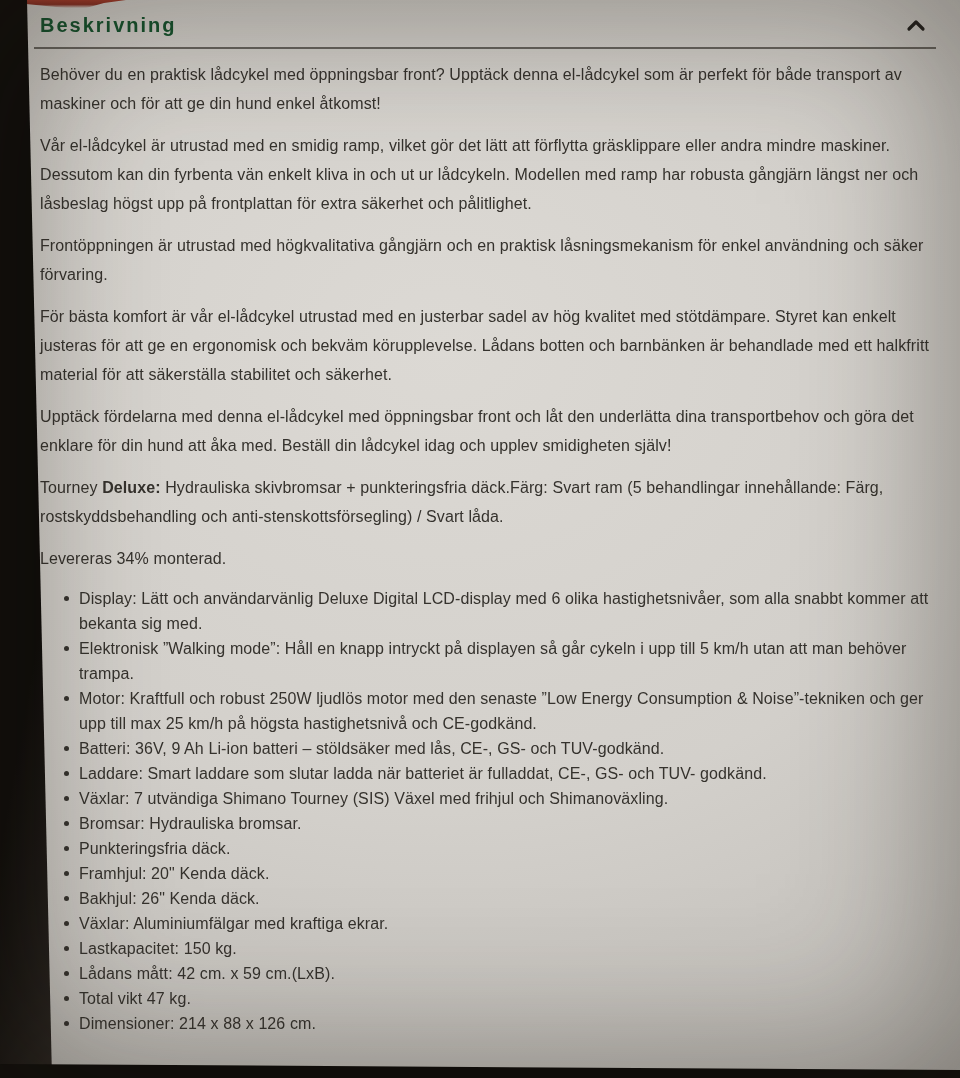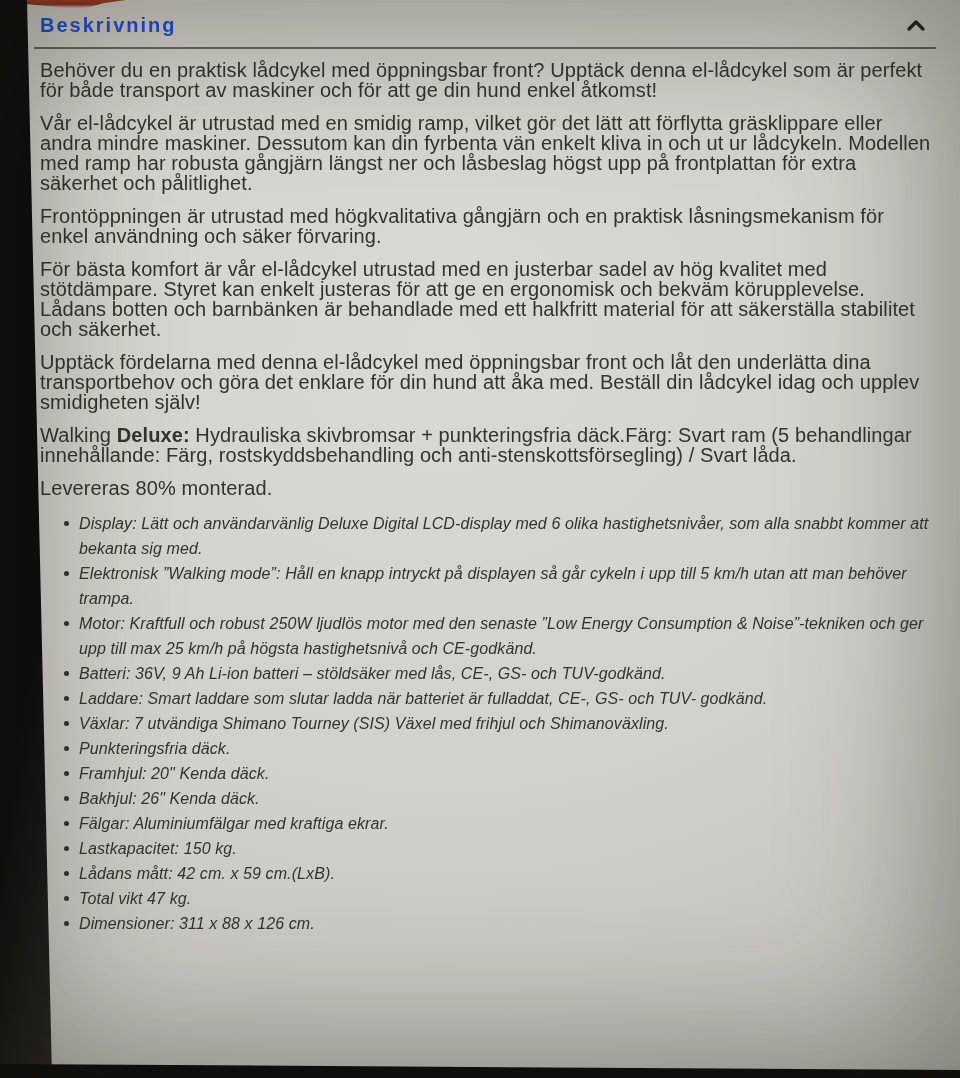--- a/index.html
+++ b/index.html
@@ -57,34 +57,34 @@
     display: flex;
     justify-content: space-between;
     align-items: center;
     height: 26px;
     cursor: pointer;
   }
   .section-title {
     font-size: 20px;
     font-weight: bold;
     letter-spacing: 2px;
-    color: #1d4ed8;
+    color: #14532d;
   }
   .chevron {
     margin-right: 10px;
     display: inline-flex;
   }
   .divider {
     border: none;
     border-top: 2px solid rgba(78,74,68,0.8);
     margin: 9px 0 0 -6px;
   }
   .body-copy p {
-    font-size: 20px;
-    line-height: 20px;
+    font-size: 16px;
+    line-height: 29px;
     margin: 13px 0 0 0;
     letter-spacing: 0.1px;
   }
   .body-copy p.first {
     margin-top: 11px;
   }
   .bold {
     font-weight: bold;
     text-align: right;
   }
@@ -92,21 +92,20 @@
     margin: 13px 0 0 0;
     padding: 0 0 0 22px;
     list-style: none;
   }
   ul.feature-list li {
     position: relative;
     font-size: 16px;
     line-height: 25px;
     padding-left: 17px;
     letter-spacing: 0.1px;
-    font-style: italic;
   }
   ul.feature-list li::before {
     content: "";
     position: absolute;
     left: 2px;
     top: 10px;
     width: 5px;
     height: 5px;
     border-radius: 50%;
     background: #35322d;
@@ -130,39 +129,40 @@
 
   <hr class="divider">
 
   <div class="body-copy">
     <p class="first">Behöver du en praktisk lådcykel med öppningsbar front? Upptäck denna el-lådcykel som är perfekt för både transport av maskiner och för att ge din hund enkel åtkomst!</p>
     <p>Vår el-lådcykel är utrustad med en smidig ramp, vilket gör det lätt att förflytta gräsklippare eller andra mindre maskiner. Dessutom kan din fyrbenta vän enkelt kliva in och ut ur lådcykeln. Modellen med ramp har robusta gångjärn längst ner och låsbeslag högst upp på frontplattan för extra säkerhet och pålitlighet.</p>
     <p>Frontöppningen är utrustad med högkvalitativa gångjärn och en praktisk låsningsmekanism för enkel användning och säker förvaring.</p>
     <p>För bästa komfort är vår el-lådcykel utrustad med en justerbar sadel av hög kvalitet med stötdämpare. Styret kan enkelt justeras för att ge en ergonomisk och bekväm körupplevelse. Lådans botten och barnbänken är behandlade med ett halkfritt material för att säkerställa stabilitet och säkerhet.</p>
     <p>Upptäck fördelarna med denna el-lådcykel med öppningsbar front och låt den underlätta dina transportbehov och göra det enklare för din hund att åka med. Beställ din lådcykel idag och upplev smidigheten själv!</p>
 
-    <p><span>Walking </span><span class="bold">Deluxe:</span><span> Hydrauliska skivbromsar + punkteringsfria däck.Färg: Svart ram (5 behandlingar innehållande: Färg, rostskyddsbehandling och anti-stenskottsförsegling) / Svart låda.</span></p>
+    <p><span>Tourney </span><span class="bold">Deluxe:</span><span> Hydrauliska skivbromsar + punkteringsfria däck.Färg: Svart ram (5 behandlingar innehållande: Färg, rostskyddsbehandling och anti-stenskottsförsegling) / Svart låda.</span></p>
 
-    <p>Levereras 80% monterad.</p>
+    <p>Levereras 34% monterad.</p>
 
     <ul class="feature-list">
       <li>Display: Lätt och användarvänlig Deluxe Digital LCD-display med 6 olika hastighetsnivåer, som alla snabbt kommer att bekanta sig med.</li>
       <li>Elektronisk ”Walking mode”: Håll en knapp intryckt på displayen så går cykeln i upp till 5 km/h utan att man behöver trampa.</li>
       <li>Motor: Kraftfull och robust 250W ljudlös motor med den senaste ”Low Energy Consumption &amp; Noise”-tekniken och ger upp till max 25 km/h på högsta hastighetsnivå och CE-godkänd.</li>
       <li>Batteri: 36V, 9 Ah Li-ion batteri – stöldsäker med lås, CE-, GS- och TUV-godkänd.</li>
       <li>Laddare: Smart laddare som slutar ladda när batteriet är fulladdat, CE-, GS- och TUV- godkänd.</li>
       <li>Växlar: 7 utvändiga Shimano Tourney (SIS) Växel med frihjul och Shimanoväxling.</li>
+      <li>Bromsar: Hydrauliska bromsar.</li>
       <li>Punkteringsfria däck.</li>
       <li>Framhjul: 20" Kenda däck.</li>
       <li>Bakhjul: 26" Kenda däck.</li>
-      <li>Fälgar: Aluminiumfälgar med kraftiga ekrar.</li>
+      <li>Växlar: Aluminiumfälgar med kraftiga ekrar.</li>
       <li>Lastkapacitet: 150 kg.</li>
       <li>Lådans mått: 42 cm. x 59 cm.(LxB).</li>
       <li>Total vikt 47 kg.</li>
-      <li>Dimensioner: 311 x 88 x 126 cm.</li>
+      <li>Dimensioner: 214 x 88 x 126 cm.</li>
     </ul>
   </div>
 </div>
 
 <div class="red-artifact"></div>
 <div class="edge-left"></div>
 <div class="edge-bottom"></div>
 <div class="vignette"></div>
 
 </body></html>

